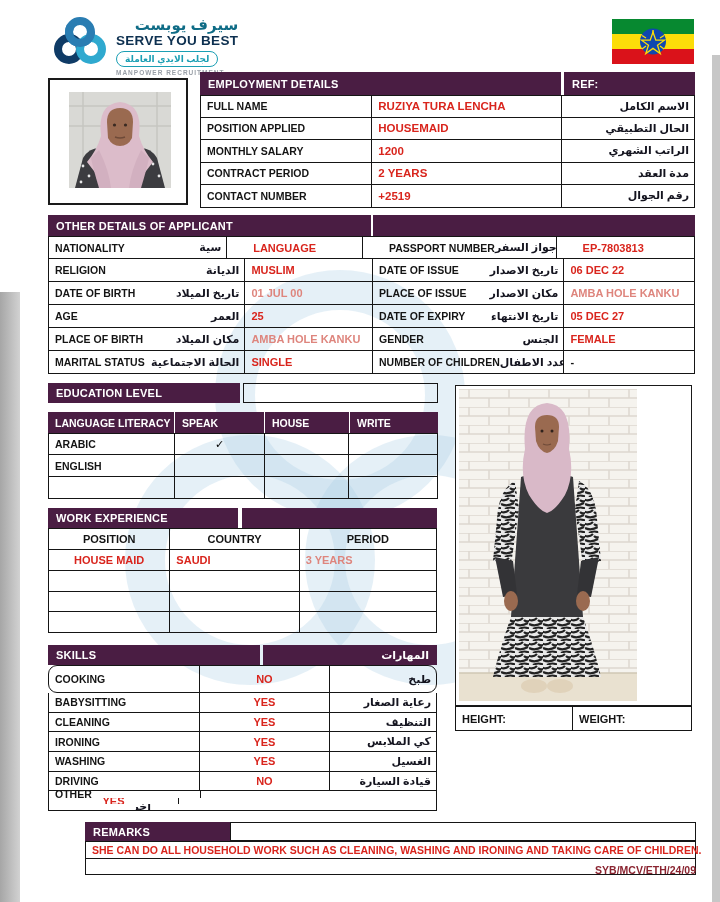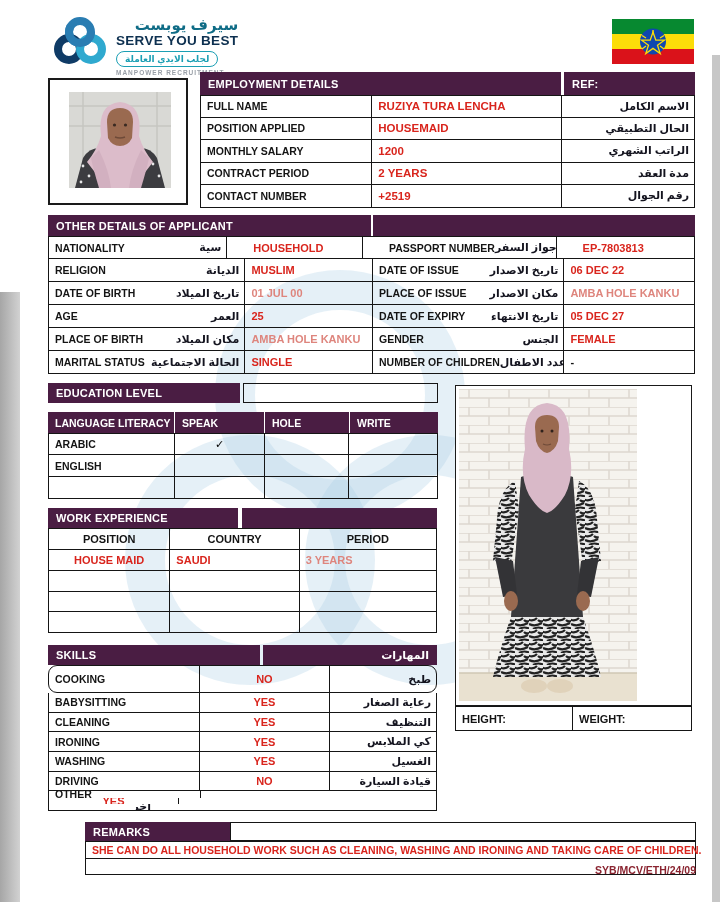--- a/index.html
+++ b/index.html
@@ -165,21 +165,21 @@
   </div>
   <div class="abs pbar" style="left:373px;top:215px;width:322px;height:21px;z-index:1;"></div>
 
   <div class="abs" style="left:48px;top:236px;width:647px;z-index:1;">
 
     <div class="trow first" style="height:23px;gap:20px;">
       <div class="tc between" style="width:197px;">
           <span class="eng">NATIONALITY</span>
           <span class="ar" dir="rtl">سية</span>
         </div>
-      <div class="tc pl val" style="width:128px;">HOUSEHOLD</div>
+      <div class="tc pl val" style="width:128px;">LANGUAGE</div>
       <div class="tc between" style="width:192px;">
           <span class="eng">PASSPORT NUMBER</span>
           <span class="ar" dir="rtl">رقم جواز السفر</span>
         </div>
       <div class="tc pl val" style="width:130px;">EP-7803813</div>
     </div>
 
     <div class="trow" style="height:23px;">
       <div class="tc between" style="width:197px;">
           <span class="eng">RELIGION</span>
@@ -248,21 +248,21 @@
 
   <div class="abs pbar" style="left:48px;top:383px;width:192px;height:20px;z-index:1;">
     <span>EDUCATION LEVEL</span>
   </div>
   <div class="abs wbox" style="left:243px;top:383px;width:195px;height:20px;z-index:1;"></div>
 
   <div class="abs" style="left:48px;top:412px;width:390px;z-index:1;">
     <div style="display:flex;height:21px;">
       <div class="phc" style="width:127px;">LANGUAGE LITERACY</div>
       <div class="phc" style="width:90px;">SPEAK</div>
-      <div class="phc" style="width:85px;">HOLE</div>
+      <div class="phc" style="width:85px;">HOUSE</div>
       <div class="phc" style="width:88px;">WRITE</div>
     </div>
     <div class="trow first" style="height:22px;">
       <div class="tc pl eng" style="width:127px;">ARABIC</div>
       <div class="tc center" style="width:90px;font-size:11px;">✓</div>
       <div class="tc" style="width:85px;"></div>
       <div class="tc" style="width:88px;"></div>
     </div>
     <div class="trow" style="height:22px;">
       <div class="tc pl eng" style="width:127px;">ENGLISH</div>

